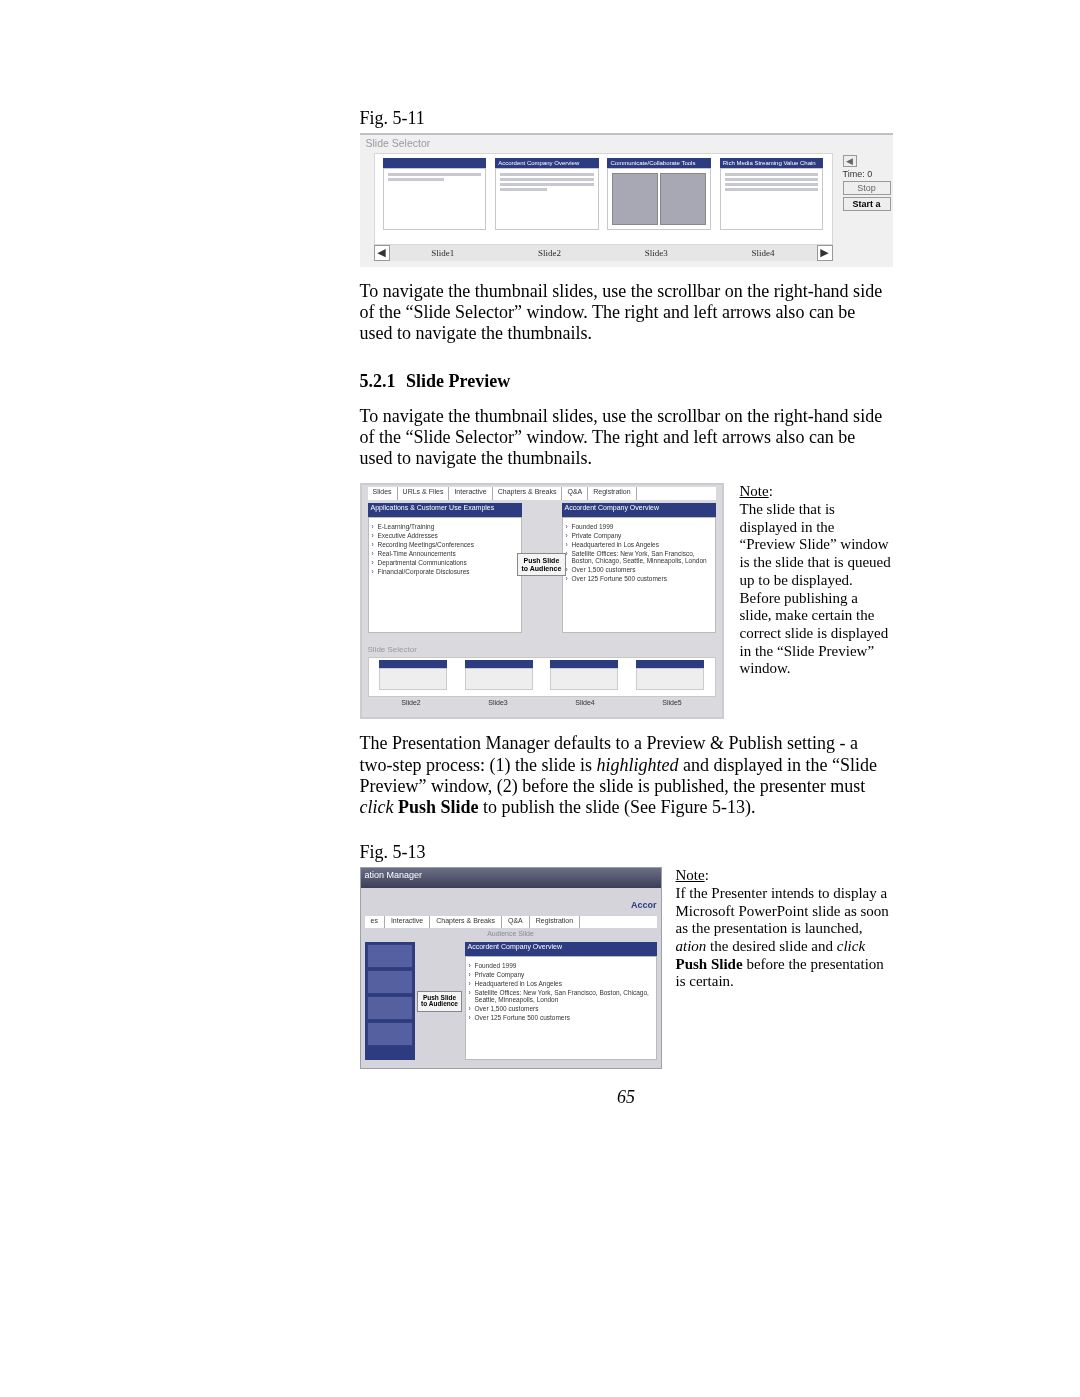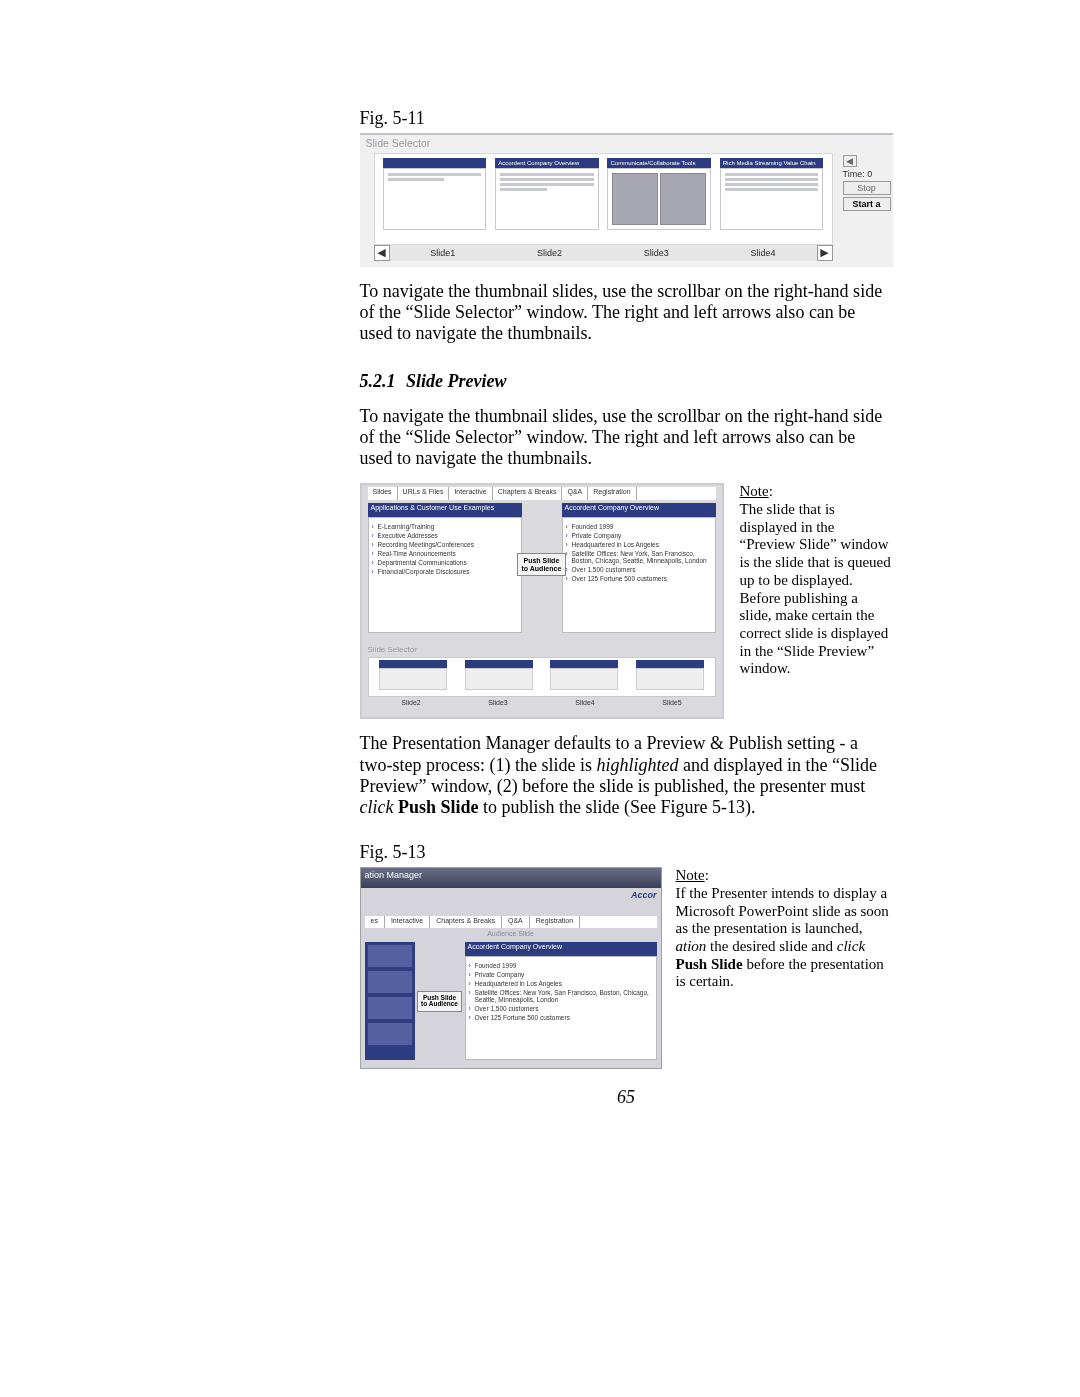--- a/index.html
+++ b/index.html
@@ -19,21 +19,20 @@
     font-weight: normal;
     margin: 0 0 4px 0;
   }
   .para {
     margin: 14px 0;
     line-height: 1.18;
   }
   .section-head {
     font-weight: bold;
     margin: 26px 0 6px 0;
-    font-style: italic;
   }
   .section-num {
     margin-right: 6px;
   }
 
   
   .fig11 {
     position: relative;
     height: 132px;
     margin: 2px 0 2px 0;
@@ -122,21 +121,21 @@
     border: 1px solid #999;
     background: #fff;
     text-align: center;
     line-height: 12px;
     cursor: pointer;
   }
   .fig11 .lrow .labels {
     flex: 1;
     display: flex;
     justify-content: space-around;
-    font-family: Liberation Sans, sans-serif;
+    font-family: Liberation Serif, serif;
     font-size: 9px;
     color: #2a2a2a;
   }
   .fig11 .ctrl-panel {
     position: absolute;
     right: 2px;
     top: 18px;
     width: 48px;
     font-family: Arial, sans-serif;
     font-size: 9px;
@@ -311,25 +310,24 @@
   .fig13 .titlebar {
     height: 16px;
     background: linear-gradient(#6b6f86, #3a3e58);
     color: #fff;
     font-size: 9px;
     padding: 2px 4px;
   }
   .fig13 .accor {
     position: absolute;
     right: 4px;
-    top: 22px;
+    top: 32px;
     font-size: 9px;
     color: #2d3b80;
     font-weight: bold;
-    font-style: italic;
   }
   .fig13 .tabs2 {
     position: absolute;
     left: 4px; right: 4px; top: 48px;
     height: 12px;
     background: #fff;
     display: flex;
     font-size: 7px;
   }
   .fig13 .tabs2 .tab {

